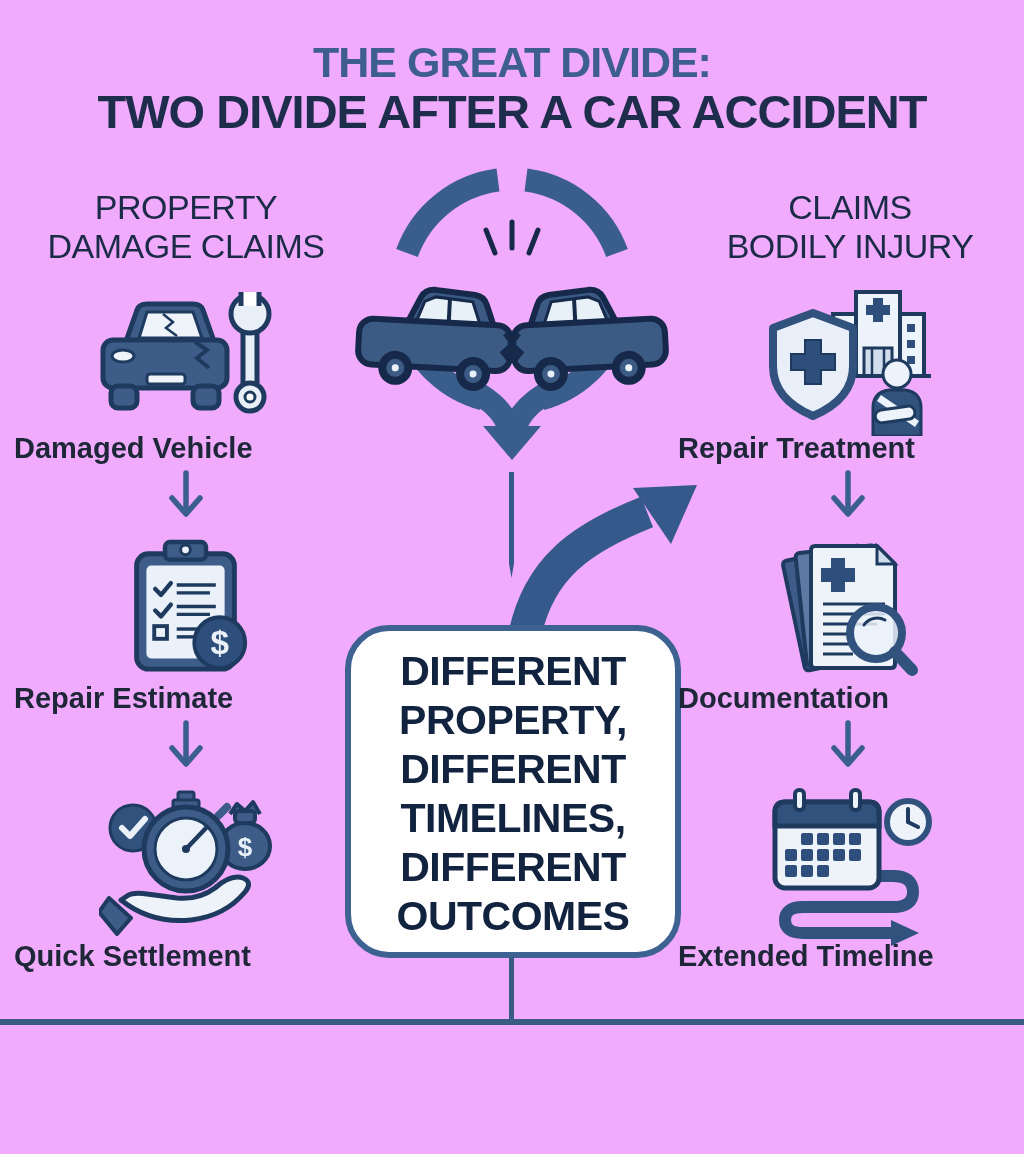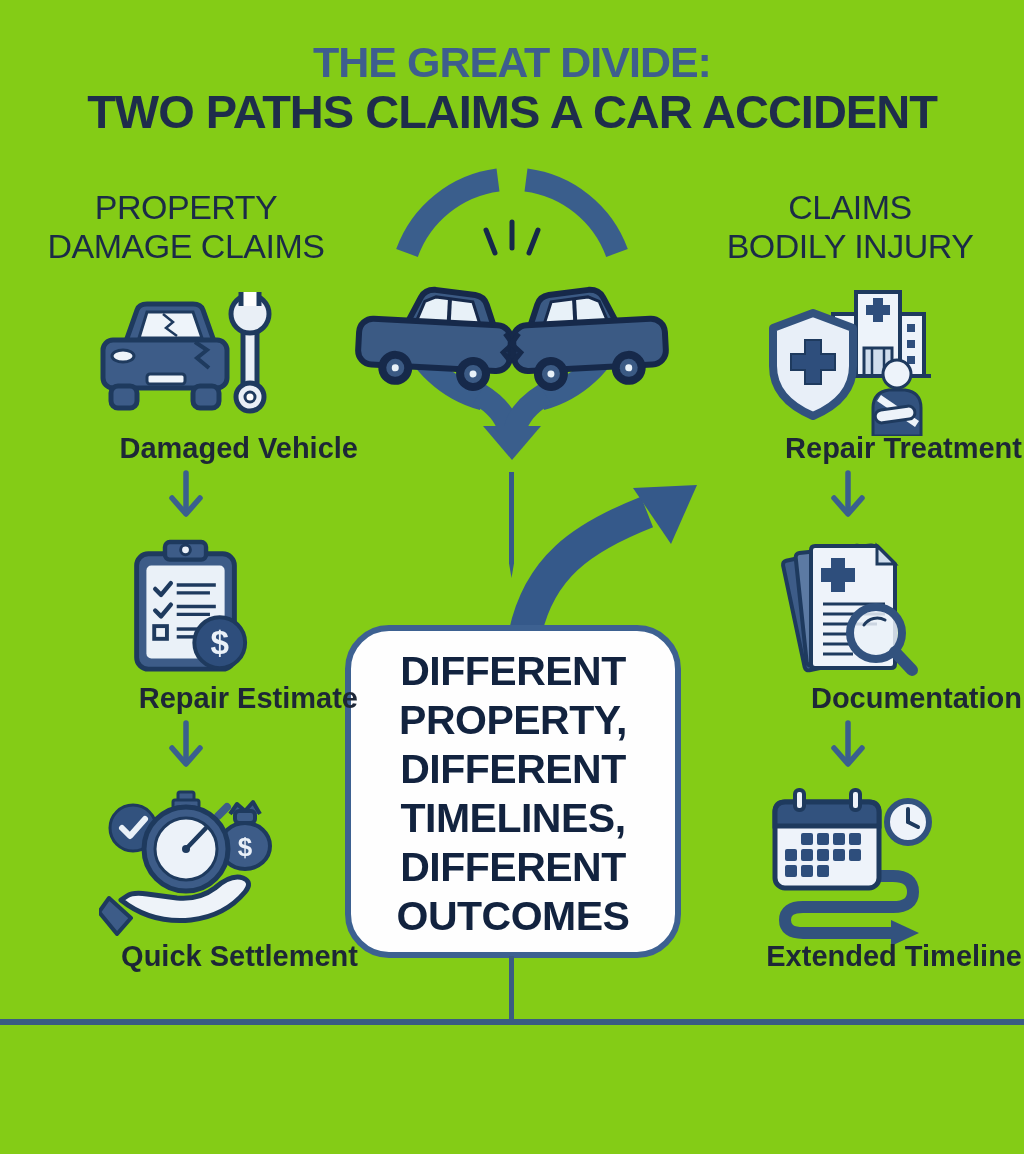--- a/index.html
+++ b/index.html
@@ -1,32 +1,32 @@
 <!DOCTYPE html>
 <html><head>
 <meta charset="utf-8">
 <style>
   html,body{margin:0;padding:0;background:#ffffff;}
   .page{
-    position:relative;width:1024px;height:1154px;background:#84cc16;
+    position:relative;width:1024px;height:1154px;background:#f0abfc;
     font-family:"Liberation Sans",sans-serif;overflow:hidden;
   }
   .abs{position:absolute;}
   
   .title1{left:0;top:38px;width:1024px;text-align:center;
     font-size:43px;font-weight:800;letter-spacing:-1px;color:#3e5e8e;}
   .title2{left:0;top:84px;width:1024px;text-align:center;
     font-size:47px;font-weight:800;letter-spacing:-1px;color:#1e2d4b;}
   
   .col-header{width:344px;text-align:center;font-size:34px;font-weight:400;
     line-height:39px;color:#1b2b47;letter-spacing:-0.5px;top:188px;}
   .col-header.left{left:14px;}
   .col-header.right{left:678px;}
   
-  .step-label{width:344px;text-align:right;font-size:29px;font-weight:600;
+  .step-label{width:344px;text-align:left;font-size:29px;font-weight:600;
     color:#1d2737;line-height:36px;}
   .lcol{left:14px;} .rcol{left:678px;}
   .row1{top:430px;} .row2{top:680px;} .row3{top:938px;}
   
   .thin-line{left:509px;top:472px;width:5px;height:106px;background:#35598a;
     clip-path:polygon(0 0,100% 0,100% 86%,50% 100%,0 86%);}
   .box-connector{left:509px;top:956px;width:5px;height:66px;background:#3a5c82;}
   .divider{left:0;top:1019px;width:1024px;height:6px;background:#3a5c82;}
   
   .center-box{left:345px;top:625px;width:336px;height:333px;box-sizing:border-box;
@@ -37,21 +37,21 @@
     letter-spacing:-0.5px;text-align:center;}
   svg{display:block;}
   text{font-family:"Liberation Sans",sans-serif;}
 </style>
 </head>
 <body>
 
 <div class="page">
 
   <div class="abs title1">THE GREAT DIVIDE:</div>
-  <div class="abs title2">TWO PATHS CLAIMS A CAR ACCIDENT</div>
+  <div class="abs title2">TWO DIVIDE AFTER A CAR ACCIDENT</div>
 
   <div class="abs col-header left">
     <div>PROPERTY</div>
     <div>DAMAGE CLAIMS</div>
   </div>
   <div class="abs col-header right">
     <div>CLAIMS</div>
     <div>BODILY INJURY</div>
   </div>
 

